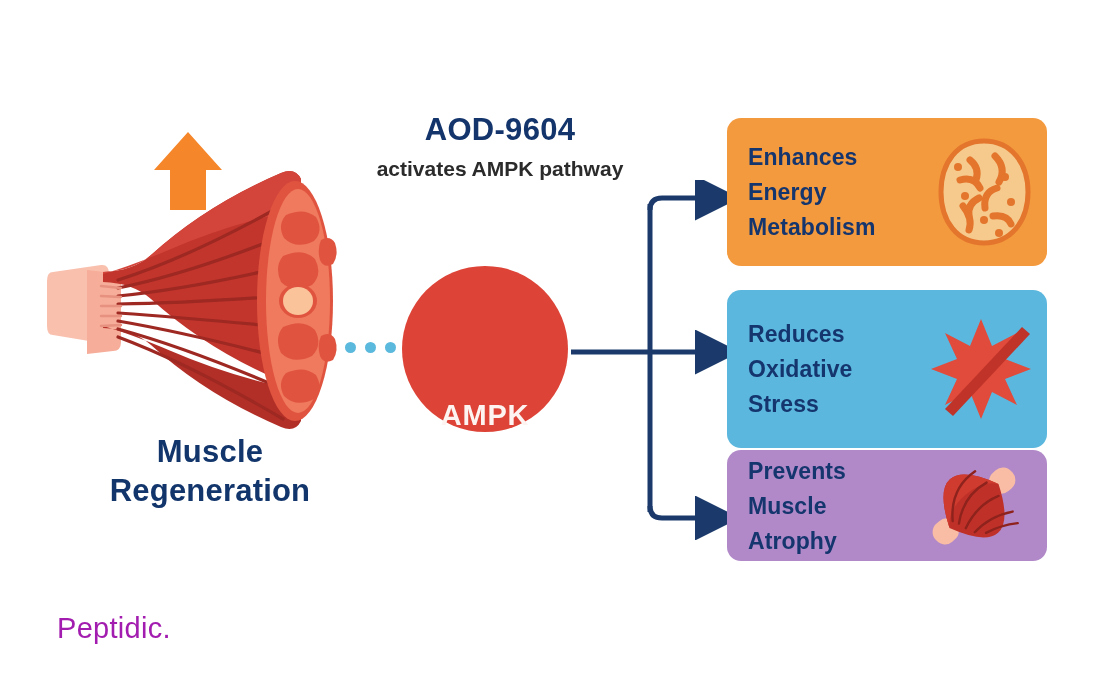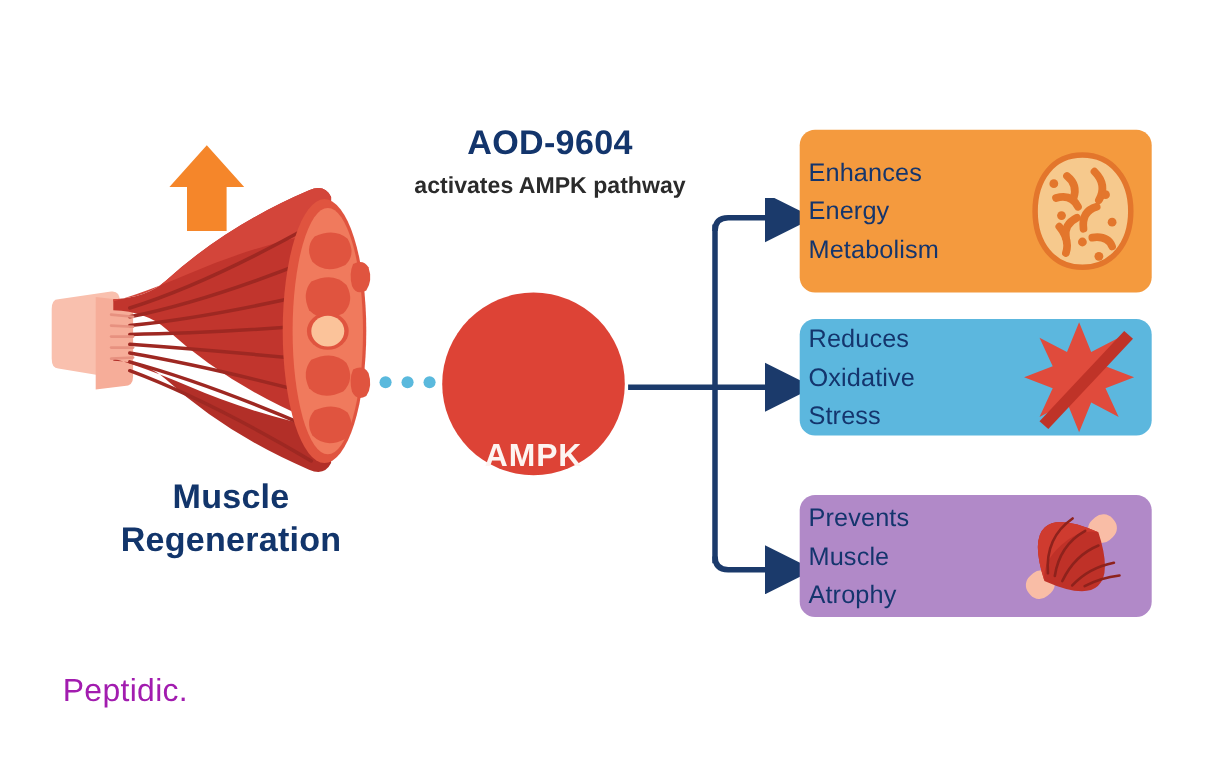--- a/index.html
+++ b/index.html
@@ -47,27 +47,27 @@
 
   
   #connector-arrows{position:absolute;left:560px;top:180px;width:170px;height:360px;}
 
   
   .card{
     position:absolute;left:727px;width:320px;border-radius:14px;
     box-sizing:border-box;overflow:hidden;
   }
   .card .card-text{
-    position:absolute;left:8px;top:50%;transform:translateY(-50%);
-    color:#14356d;font-weight:normal;font-size:23px;line-height:35px;letter-spacing:.1px;
+    position:absolute;left:21px;top:50%;transform:translateY(-50%);
+    color:#14356d;font-weight:bold;font-size:23px;line-height:35px;letter-spacing:.1px;
     white-space:pre-line;
   }
   .card .card-icon{position:absolute;right:14px;top:50%;transform:translateY(-50%);}
   #card-energy{top:118px;height:148px;background:#f49a3e;}
-  #card-oxidative{top:290px;height:106px;background:#5cb7de;}
+  #card-oxidative{top:290px;height:158px;background:#5cb7de;}
   #card-atrophy{top:450px;height:111px;background:#b189c8;}
 
   
   #brand-footer{
     position:absolute;left:57px;top:612px;
     color:#a21caf;font-size:29px;letter-spacing:.3px;font-weight:400;
   }
 </style>
 </head>
 <body>

